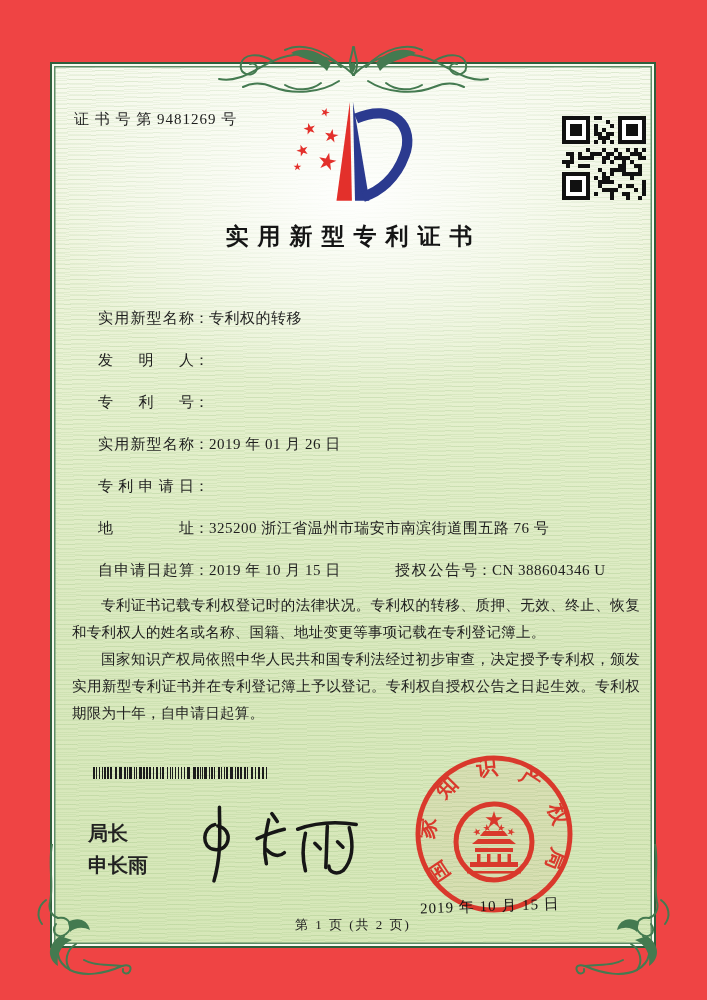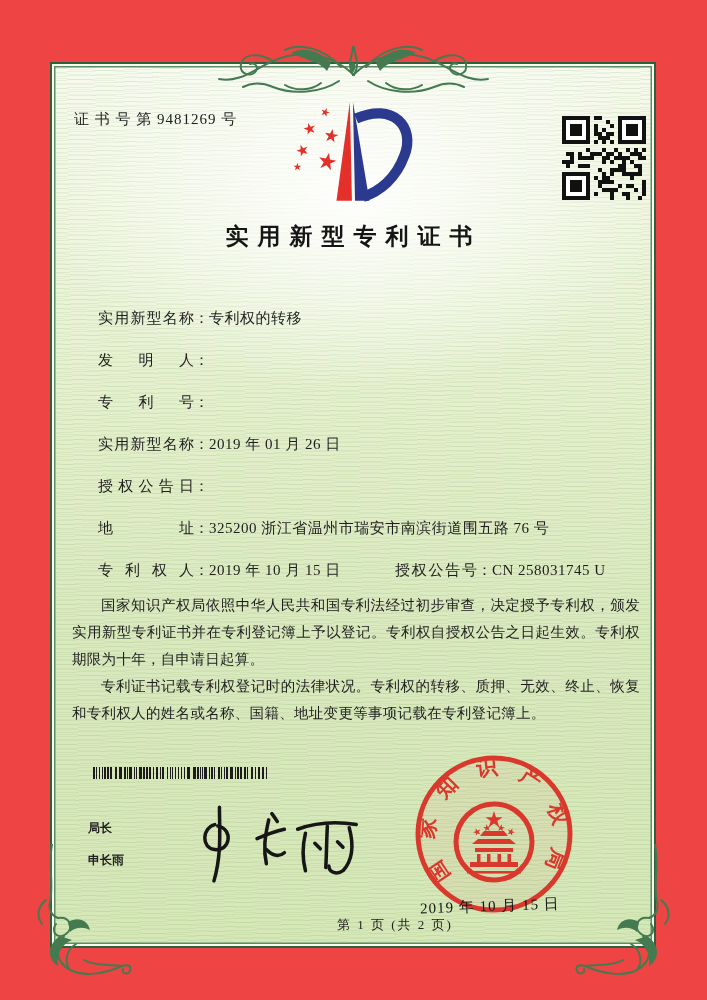--- a/index.html
+++ b/index.html
@@ -18,24 +18,24 @@
   .title{left:0;top:221px;width:707px;text-align:center;font-size:23px;font-weight:bold;
          letter-spacing:9px;color:#151515;}
   .field-row{left:88px;width:552px;font-size:15px;line-height:21px;display:flex;}
   .f-label{display:inline-block;width:96px;text-align:justify;text-align-last:justify;flex:0 0 96px;margin-left:10px;}
   .f-colon{flex:0 0 auto;}
   .f-value{flex:1 1 auto;letter-spacing:0.5px;}
   .row-two .group2{position:absolute;left:297px;top:0;display:flex;}
   .row-two .group2 .f-label{width:82px;flex:0 0 82px;}
   .body-text{left:72px;top:592px;width:568px;font-size:14.5px;line-height:27px;text-align:justify;}
   .body-text p{margin:0;text-indent:2em;letter-spacing:0.3px;}
-  .director{font-family:Liberation Serif, serif;font-weight:600;font-size:12px;color:#222;}
+  .director{font-family:Liberation Serif, serif;font-weight:600;font-size:20px;color:#222;}
   .dir-title{left:88px;top:820px;}
   .dir-name{left:88px;top:852px;}
-  .footer{left:50px;top:916px;width:606px;text-align:center;font-size:13px;letter-spacing:2px;margin-left:42px;}
+  .footer{left:50px;top:916px;width:606px;text-align:center;font-size:13px;letter-spacing:2px;}
   .seal-date{left:420px;top:897px;font-size:15px;letter-spacing:1px;transform:rotate(-2deg);color:#161616;z-index:6;}
   .seal-wrap{left:412px;top:752px;z-index:5;}
   .sig-wrap{left:196px;top:798px;z-index:4;}
   .barcode-wrap{left:93px;top:767px;}
   .qr-wrap{left:562px;top:116px;}
   .logo-wrap{left:288px;top:98px;}
   .orn-top{left:216px;top:33px;}
   .orn-bl{left:24px;top:844px;}
   .orn-br{left:573px;top:844px;}
   svg{display:block;}
@@ -250,42 +250,42 @@
   <div class="abs field-row" style="top:392px">
     <span class="f-label">专利号</span>
       <span class="f-colon">：</span>
   </div>
   <div class="abs field-row" style="top:434px">
     <span class="f-label">实用新型名称</span>
       <span class="f-colon">：</span>
       <span class="f-value">2019 年 01 月 26 日</span>
   </div>
   <div class="abs field-row" style="top:476px">
-    <span class="f-label">授权公告日</span>
+    <span class="f-label">专利申请日</span>
       <span class="f-colon">：</span>
   </div>
   <div class="abs field-row" style="top:518px">
     <span class="f-label">地址</span>
       <span class="f-colon">：</span>
       <span class="f-value">325200 浙江省温州市瑞安市南滨街道围五路 76 号</span>
   </div>
   <div class="abs field-row row-two" style="top:560px;position:absolute">
-    <span class="f-label">专利权人</span>
+    <span class="f-label">自申请日起算</span>
       <span class="f-colon">：</span>
       <span class="f-value">2019 年 10 月 15 日</span>
     <span class="group2">
       <span class="f-label">授权公告号</span>
         <span class="f-colon">：</span>
-        <span class="f-value">CN 258031745 U</span>
+        <span class="f-value">CN 388604346 U</span>
     </span>
   </div>
 
   <div class="abs body-text">
+    <p>专利证书记载专利权登记时的法律状况。专利权的转移、质押、无效、终止、恢复和专利权人的姓名或名称、国籍、地址变更等事项记载在专利登记簿上。</p>
     <p>国家知识产权局依照中华人民共和国专利法经过初步审查，决定授予专利权，颁发实用新型专利证书并在专利登记簿上予以登记。专利权自授权公告之日起生效。专利权期限为十年，自申请日起算。</p>
-    <p>专利证书记载专利权登记时的法律状况。专利权的转移、质押、无效、终止、恢复和专利权人的姓名或名称、国籍、地址变更等事项记载在专利登记簿上。</p>
   </div>
 
   <svg class="abs barcode-wrap" id="barcode" width="178" height="12" viewBox="0 0 178 12" shape-rendering="crispEdges">
       <rect x="0" y="0" width="2" height="12" fill="#1c1c1c"></rect>
       <rect x="3" y="0" width="1" height="12" fill="#1c1c1c"></rect>
       <rect x="6" y="0" width="1" height="12" fill="#1c1c1c"></rect>
       <rect x="9" y="0" width="1" height="12" fill="#1c1c1c"></rect>
       <rect x="11" y="0" width="2" height="12" fill="#1c1c1c"></rect>
       <rect x="14" y="0" width="2" height="12" fill="#1c1c1c"></rect>
       <rect x="17" y="0" width="2" height="12" fill="#1c1c1c"></rect>

